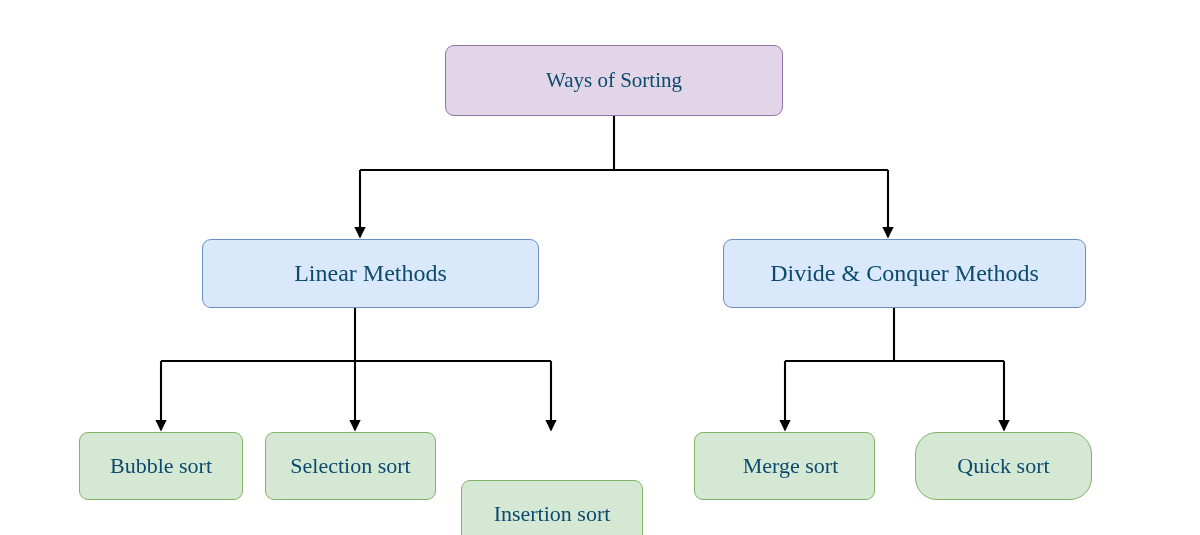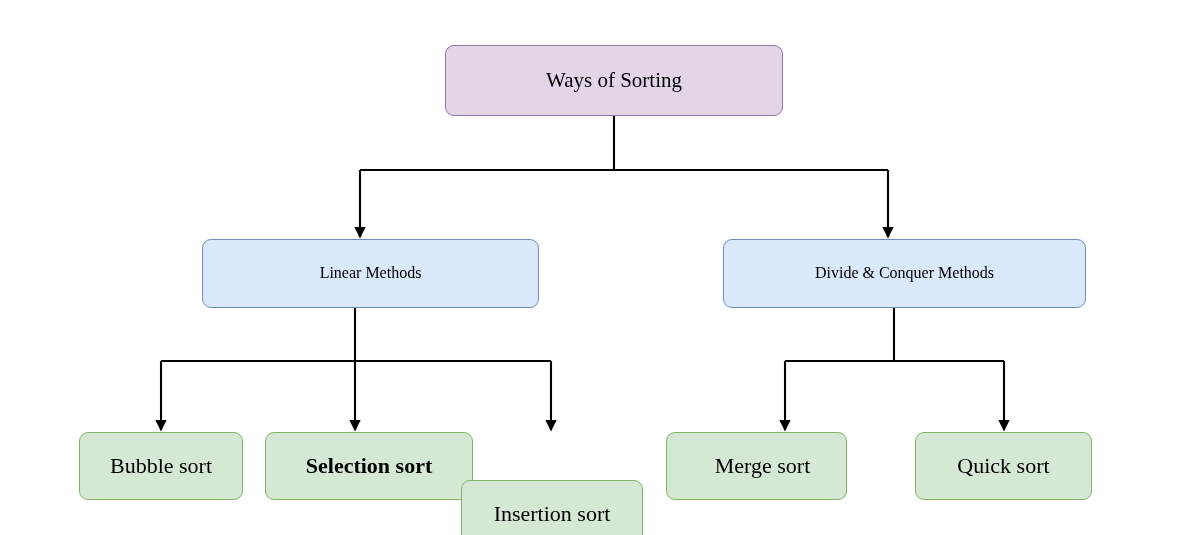--- a/index.html
+++ b/index.html
@@ -27,36 +27,36 @@
     position: absolute;
     box-sizing: border-box;
     display: flex;
     align-items: center;
     justify-content: center;
     border-radius: 9px;
     border-style: solid;
     border-width: 1.6px;
     text-align: center;
     line-height: 1.15;
-    color: #000000;
+    color: #0c4a6e;
   }
   .node-label {
     display: block;
     padding: 0 8px;
     white-space: nowrap;
   }
   .node-root {
     background: #e1d5e7;
     border-color: #9673a6;
     font-size: 21px;
   }
   .node-branch {
     background: #dae8fc;
     border-color: #6c8ebf;
-    font-size: 16px;
+    font-size: 24px;
   }
   .node-leaf {
     background: #d5e8d4;
     border-color: #82b366;
     font-size: 22px;
   }
 </style>
 </head>
 <body style="background: rgb(255, 255, 255);">
 
@@ -106,26 +106,26 @@
   <div class="node node-branch" style="left: 202px; top: 239px; width: 337px; height: 69px;">
     <span class="node-label">Linear Methods</span>
   </div>
   <div class="node node-branch" style="left: 723px; top: 239px; width: 363px; height: 69px;">
     <span class="node-label">Divide &amp; Conquer Methods</span>
   </div>
 
   <div class="node node-leaf" style="left: 79px; top: 432px; width: 164px; height: 68px;">
     <span class="node-label">Bubble sort</span>
   </div>
-  <div class="node node-leaf" style="left: 265px; top: 432px; width: 208px; height: 68px; font-weight: bold;">
+  <div class="node node-leaf" style="left: 265px; top: 432px; width: 171px; height: 68px;">
     <span class="node-label">Selection sort</span>
   </div>
   <div class="node node-leaf" style="left: 461px; top: 432px; width: 182px; height: 68px; margin-top: 48px;">
     <span class="node-label">Insertion sort</span>
   </div>
-  <div class="node node-leaf" style="left: 666px; top: 432px; width: 181px; height: 68px; padding-left: 12px;">
+  <div class="node node-leaf" style="left: 694px; top: 432px; width: 181px; height: 68px; padding-left: 12px;">
     <span class="node-label">Merge sort</span>
   </div>
-  <div class="node node-leaf" style="left: 915px; top: 432px; width: 177px; height: 68px;">
+  <div class="node node-leaf" style="left: 915px; top: 432px; width: 177px; height: 68px; border-radius: 22px;">
     <span class="node-label">Quick sort</span>
   </div>
 
 </div>
 
 </body></html>

